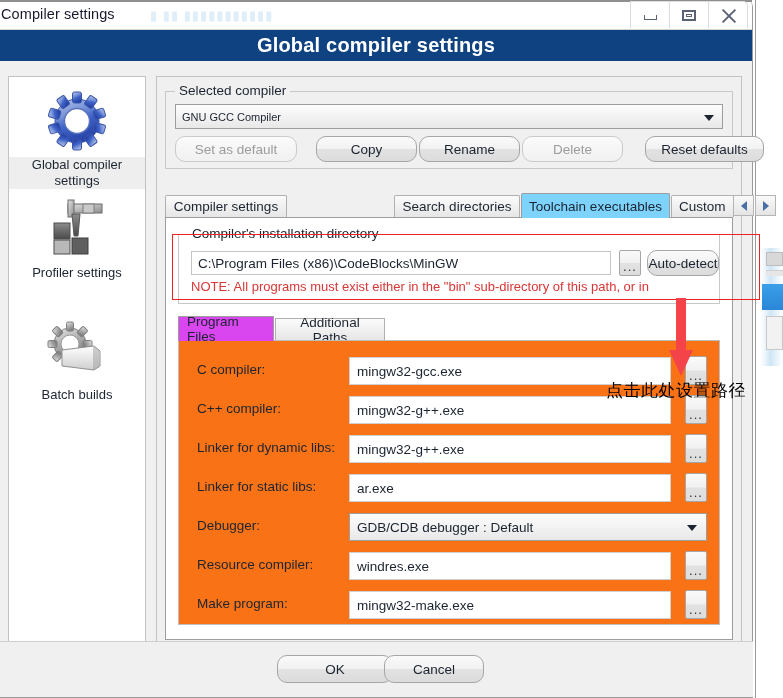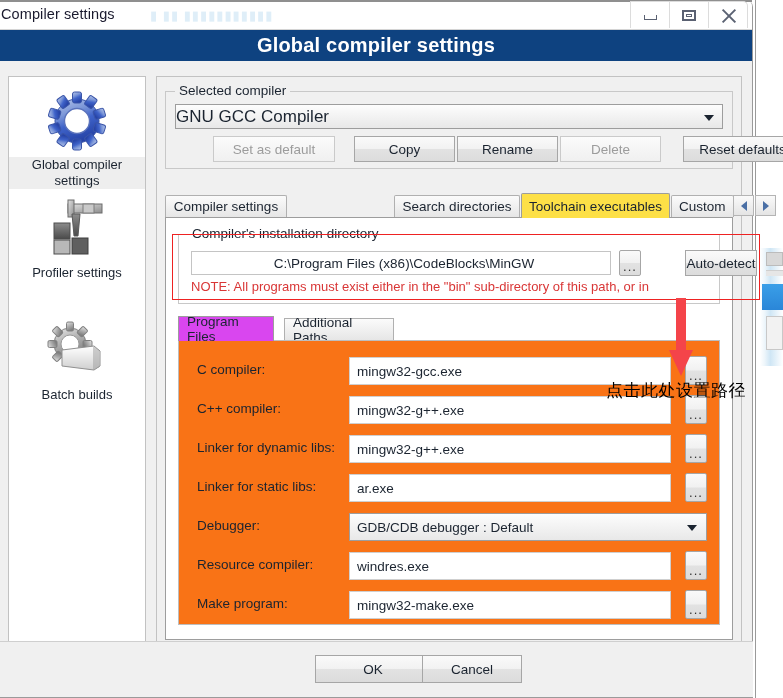--- a/index.html
+++ b/index.html
@@ -149,40 +149,40 @@
     font-size: 13.5px; color: #1b2430;
   }
   #grp-selected { left: 8px; top: 14px; right: 8px; height: 78px; }
 
   .combo {
     position: absolute;
     height: 25px;
     background: linear-gradient(to bottom,#fdfdfd,#e8e8e8);
     border: 1px solid #9d9d9d;
     display: flex; align-items: center;
-    font-size: 17px; color: #1b2430;
+    padding-left: 6px;
+    font-size: 11px; color: #1b2430;
   }
   .combo .arrow {
     position: absolute; right: 8px; top: 50%;
     margin-top: -2px;
     width: 0; height: 0;
     border-left: 5px solid transparent;
     border-right: 5px solid transparent;
     border-top: 6px solid #1b2430;
   }
   #compiler-combo { left: 9px; top: 12px; right: 9px; }
 
   .btn {
     background: linear-gradient(to bottom,#fafafa 0%,#f2f2f2 48%,#e2e2e2 52%,#dcdcdc 100%);
     border: 1px solid #a6a6a6;
-    border-radius: 0;
+    border-radius: 10px;
     font-size: 13.5px; color: #1b2430;
     display: flex; align-items: center; justify-content: center;
     font-family: "Liberation Sans", sans-serif;
-    margin-left: 38px;
   }
   .btn.disabled { color: #9c9c9c; border-color: #cacaca;
      background: linear-gradient(to bottom,#fbfbfb,#f0f0f0); }
 
   .btn-row { position: absolute; left: 9px; right: 9px; top: 44px; height: 26px; }
   .btn-row .btn { position: absolute; top: 0; height: 26px; }
   #btn-set-default { left: 0px;   width: 122px; }
   #btn-copy        { left: 141px; width: 101px; }
   #btn-rename      { left: 244px; width: 101px; }
   #btn-delete      { left: 347px; width: 101px; }
@@ -197,21 +197,21 @@
     background: linear-gradient(to bottom,#fbfbfb,#e6e6e6);
     border: 1px solid #b0b0b0;
     border-bottom: none;
     font-size: 13.5px; color: #1b2430;
     display:flex; align-items:center; justify-content:center;
     padding: 0 7px;
     border-top-left-radius: 2px; border-top-right-radius: 2px;
   }
   .tab.active {
     top: 0; height: 25px;
-    background: #fde047;
+    background: #7dd3fc;
     border-color: #9d9d9d;
     z-index: 3;
   }
   .tab.clipped { overflow: hidden; }
   .tab-nav {
     position: absolute; top: 2px; width: 21px; height: 21px;
     background: linear-gradient(to bottom,#fafafa,#e4e4e4);
     border: 1px solid #b4b4b4;
     display:flex; align-items:center; justify-content:center;
   }
@@ -232,21 +232,21 @@
   }
   #grp-install .group-title { background:#ffffff; }
 
   .txtin {
     position: absolute; height: 24px;
     background: #ffffff;
     border: 1px solid #c4c4c4;
     font-size: 13.5px; color: #1b2430;
     display: flex; align-items: center;
     padding-left: 6px;
-    white-space: nowrap; overflow: hidden; justify-content: center;
+    white-space: nowrap; overflow: hidden;
   }
   #install-path { left: 12px; top: 16px; width: 420px; }
 
   .dots-btn {
     position: absolute;
     width: 22px; height: 26px;
     background: linear-gradient(to bottom,#fafafa 0%,#f1f1f1 48%,#e2e2e2 52%,#dcdcdc 100%);
     border: 1px solid #a6a6a6;
     border-radius: 2px;
     display:flex; align-items:flex-end; justify-content:center;
@@ -524,21 +524,21 @@
           <div class="txtin" id="install-path">
             <span>C:\Program Files (x86)\CodeBlocks\MinGW</span>
           </div>
           <div class="dots-btn" id="install-dots">...</div>
           <div class="btn" id="auto-detect">Auto-detect</div>
           <div class="note-text">NOTE: All programs must exist either in the "bin" sub-directory of this path, or in</div>
         </div>
 
         <div class="inner-tabstrip">
           <div class="inner-tab active" style="left:0px;  width:96px;">Program Files</div>
-          <div class="inner-tab" style="left:106px; width:110px;">Additional Paths</div>
+          <div class="inner-tab" style="left:97px; width:110px;text-align:center;">Additional Paths</div>
         </div>
 
         <div class="inner-tabpage">
 
           <div class="frow" style="top:14px;">
             <div class="flabel">C compiler:</div>
             <div class="ffield">mingw32-gcc.exe</div>
             <div class="dots-btn fdots">...</div>
           </div>
 

